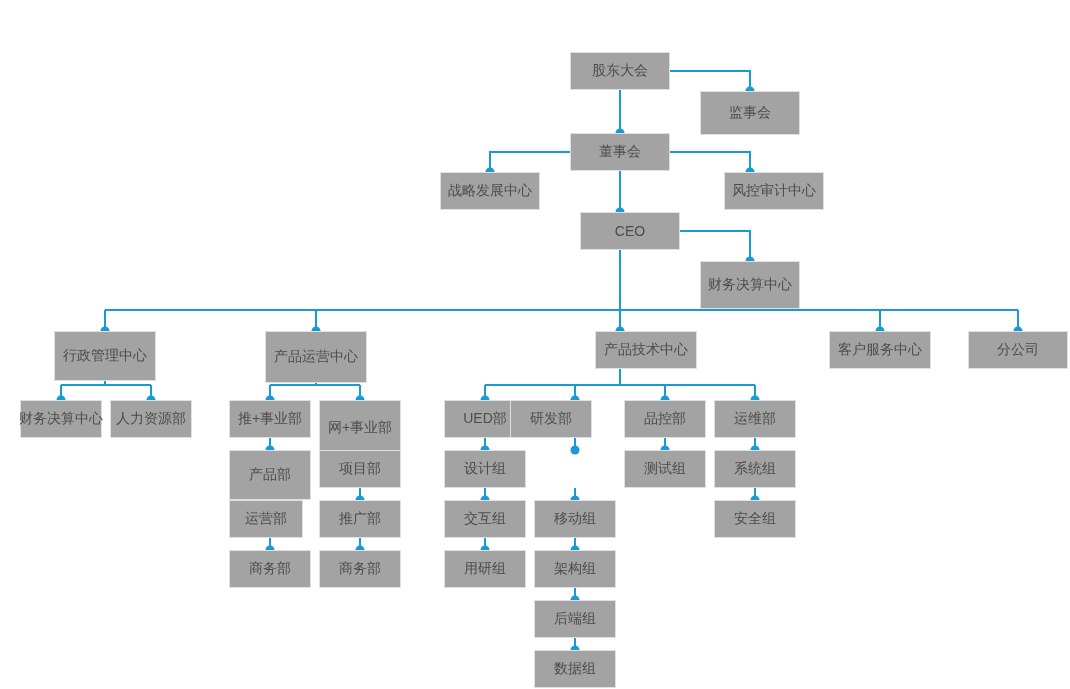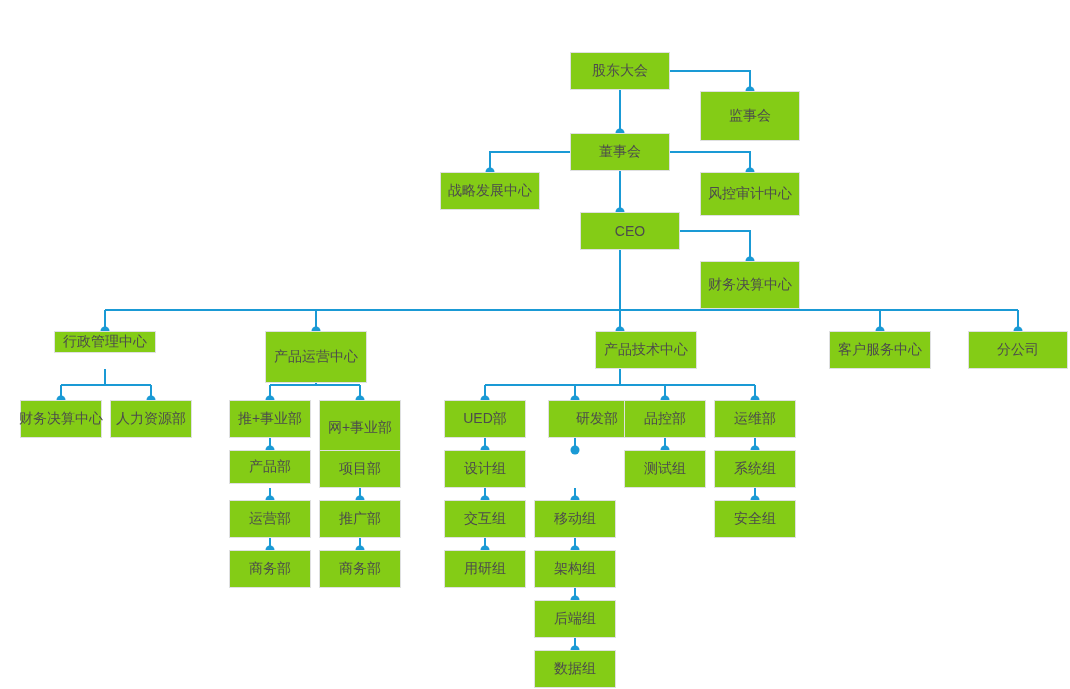--- a/index.html
+++ b/index.html
@@ -19,21 +19,21 @@
     position: absolute;
     left: 0;
     top: 0;
     width: 1070px;
     height: 689px;
     pointer-events: none;
   }
   .node {
     position: absolute;
     box-sizing: border-box;
-    background: #84cc16;
+    background: #a3a3a3;
     border: 1px solid #dfe0e1;
     display: flex;
     align-items: center;
     justify-content: center;
     font-size: 14px;
     color: #4c4c4c;
     white-space: nowrap;
     z-index: 2;
   }
 </style>
@@ -99,44 +99,44 @@
         <circle cx="575" cy="550" r="4.5"></circle>
       <circle cx="575" cy="600" r="4.5"></circle>
         <circle cx="575" cy="650" r="4.5"></circle>
       <circle cx="665" cy="450" r="4.5"></circle>
       <circle cx="755" cy="450" r="4.5"></circle>
         <circle cx="755" cy="500" r="4.5"></circle>
     </g>
   </svg>
 
   <div class="node" style="left:570px;top:52px;width:100px;height:38px">股东大会</div>
-  <div class="node" style="left:700px;top:91px;width:100px;height:50px">监事会</div>
+  <div class="node" style="left:700px;top:91px;width:100px;height:44px">监事会</div>
   <div class="node" style="left:570px;top:133px;width:100px;height:38px">董事会</div>
   <div class="node" style="left:440px;top:172px;width:100px;height:38px">战略发展中心</div>
-  <div class="node" style="left:700px;top:172px;width:100px;height:44px">风控审计中心</div>
+  <div class="node" style="left:724px;top:172px;width:100px;height:38px">风控审计中心</div>
   <div class="node" style="left:580px;top:212px;width:100px;height:38px">CEO</div>
   <div class="node" style="left:700px;top:261px;width:100px;height:48px">财务决算中心</div>
 
-  <div class="node" style="left:54px;top:331px;width:102px;height:22px">行政管理中心</div>
+  <div class="node" style="left:54px;top:331px;width:102px;height:50px">行政管理中心</div>
   <div class="node" style="left:265px;top:331px;width:102px;height:52px">产品运营中心</div>
   <div class="node" style="left:595px;top:331px;width:102px;height:38px">产品技术中心</div>
   <div class="node" style="left:829px;top:331px;width:102px;height:38px">客户服务中心</div>
   <div class="node" style="left:968px;top:331px;width:100px;height:38px">分公司</div>
 
   <div class="node" style="left:20px;top:400px;width:82px;height:38px">财务决算中心</div>
   <div class="node" style="left:110px;top:400px;width:82px;height:38px">人力资源部</div>
   <div class="node" style="left:229px;top:400px;width:82px;height:38px">推+事业部</div>
   <div class="node" style="left:319px;top:400px;width:82px;height:56px">网+事业部</div>
   <div class="node" style="left:444px;top:400px;width:82px;height:38px">UED部</div>
-  <div class="node" style="left:548px;top:400px;width:98px;height:38px">研发部</div>
+  <div class="node" style="left:510px;top:400px;width:82px;height:38px">研发部</div>
   <div class="node" style="left:624px;top:400px;width:82px;height:38px">品控部</div>
   <div class="node" style="left:714px;top:400px;width:82px;height:38px">运维部</div>
 
-  <div class="node" style="left:229px;top:450px;width:82px;height:34px">产品部</div>
-  <div class="node" style="left:229px;top:500px;width:82px;height:38px">运营部</div>
+  <div class="node" style="left:229px;top:450px;width:82px;height:50px">产品部</div>
+  <div class="node" style="left:229px;top:500px;width:74px;height:38px">运营部</div>
   <div class="node" style="left:229px;top:550px;width:82px;height:38px">商务部</div>
 
   <div class="node" style="left:319px;top:450px;width:82px;height:38px">项目部</div>
   <div class="node" style="left:319px;top:500px;width:82px;height:38px">推广部</div>
   <div class="node" style="left:319px;top:550px;width:82px;height:38px">商务部</div>
 
   <div class="node" style="left:444px;top:450px;width:82px;height:38px">设计组</div>
   <div class="node" style="left:444px;top:500px;width:82px;height:38px">交互组</div>
   <div class="node" style="left:444px;top:550px;width:82px;height:38px">用研组</div>
 

